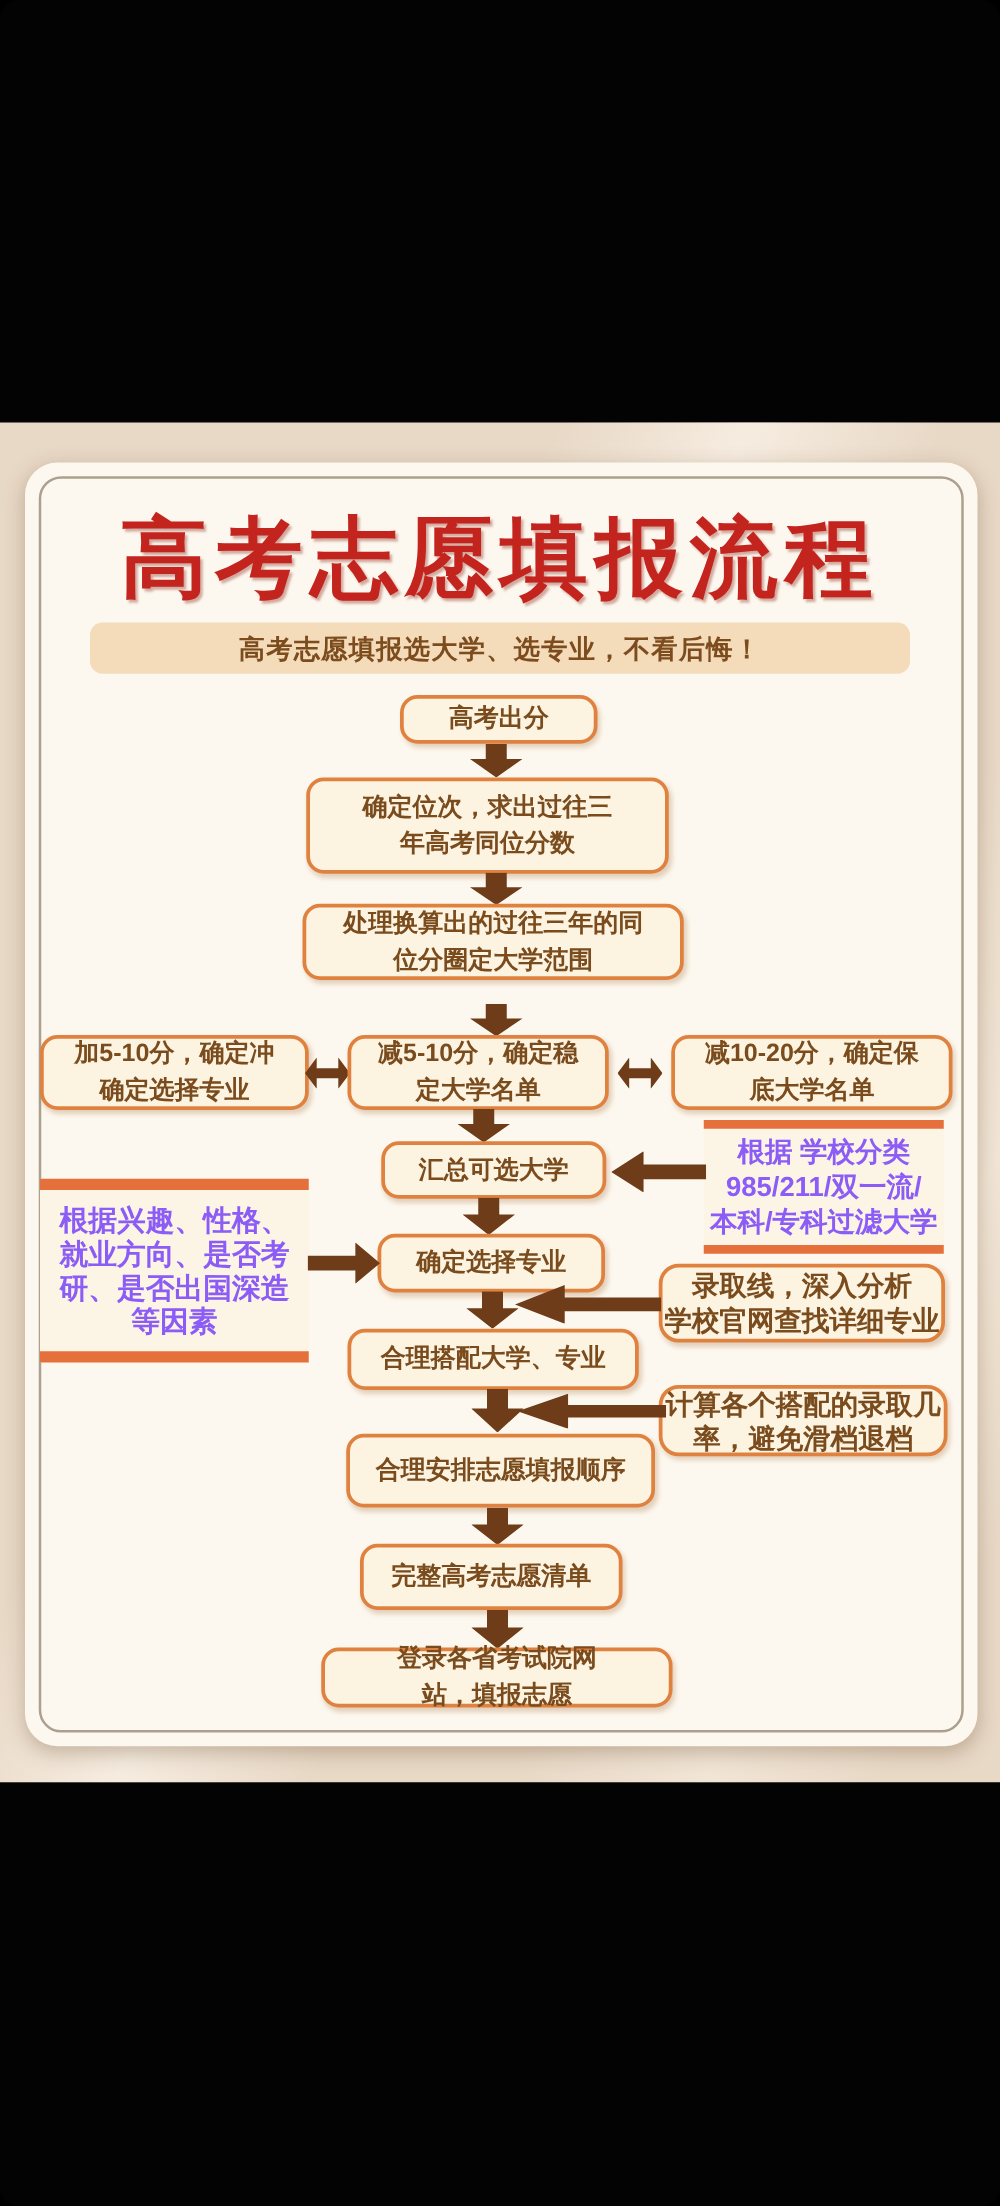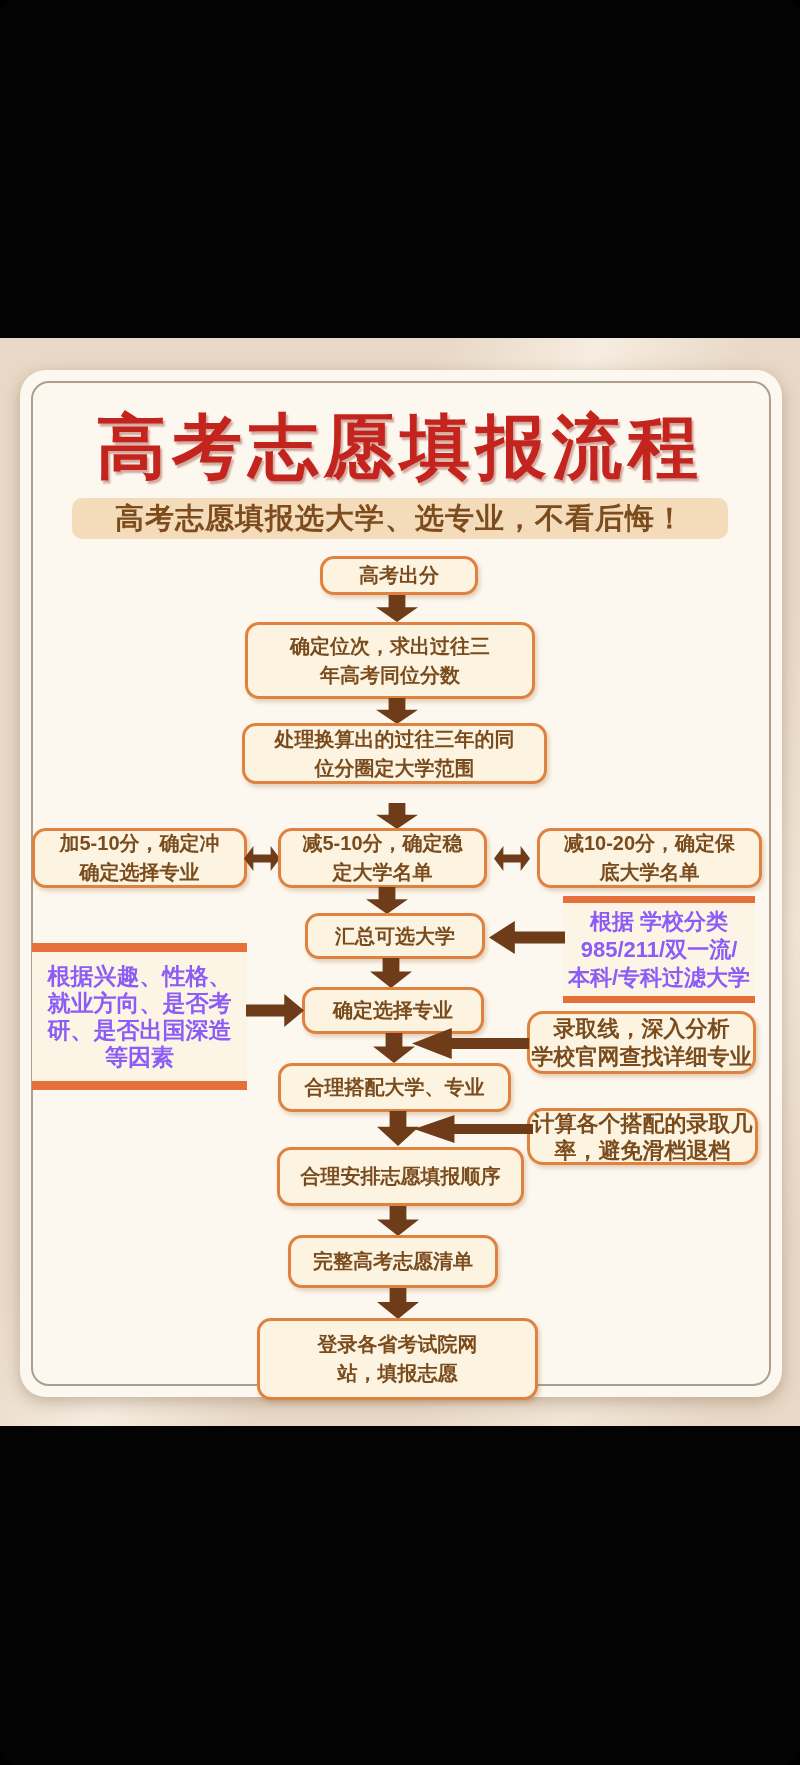--- a/index.html
+++ b/index.html
@@ -17,21 +17,21 @@
         box-shadow:0 5px 16px rgba(110,80,50,.35);}
   #card-inner-border{position:absolute;inset:11px;border:2px solid #aba08f;border-radius:18px;}
 
   
   #poster-title{left:0;top:404px;width:800px;text-align:center;
         font-family:"Liberation Serif","DejaVu Serif",serif;font-weight:bold;
         font-size:70px;line-height:88px;letter-spacing:6px;color:#c3241e;
         text-shadow:2px 3px 2px rgba(140,40,25,.38);}
   #poster-subtitle{left:72px;top:498px;width:656px;height:41px;background:#f4dcba;border-radius:10px;
         display:flex;align-items:center;justify-content:center;
-        font-size:29px;font-weight:bold;color:#7c4c1e;letter-spacing:1px;}
+        font-size:21px;font-weight:bold;color:#7c4c1e;letter-spacing:1px;}
 
   
   .flow-box{background:#fdf3e1;border:3px solid #e0823f;border-radius:14px;color:#7a4c1d;
         font-weight:bold;font-size:20px;line-height:29px;text-align:center;
         display:flex;flex-direction:column;justify-content:center;align-items:center;
         box-shadow:2px 3px 4px rgba(153,102,51,.28);}
   .flow-box .line{width:100%;}
 
   
   .bar-note{background:#fcf4e4;border-top:8px solid #e5703b;border-bottom:8px solid #e5703b;
@@ -152,18 +152,18 @@
   </div>
 
   <div class="abs arrow arrow-down" style="left:377px;top:1206px;width:42px;height:30px"></div>
 
   <div class="abs flow-box" style="left:288px;top:1235px;width:210px;height:53px">
     <div class="line">完整高考志愿清单</div>
   </div>
 
   <div class="abs arrow arrow-down" style="left:377px;top:1288px;width:42px;height:31px"></div>
 
-  <div class="abs flow-box" style="left:257px;top:1318px;width:281px;height:82px">
+  <div class="abs flow-box" style="left:257px;top:1318px;width:281px;height:48px">
     <div class="line">登录各省考试院网</div>
     <div class="line">站，填报志愿</div>
   </div>
 
 </div>
 
 </body></html>

